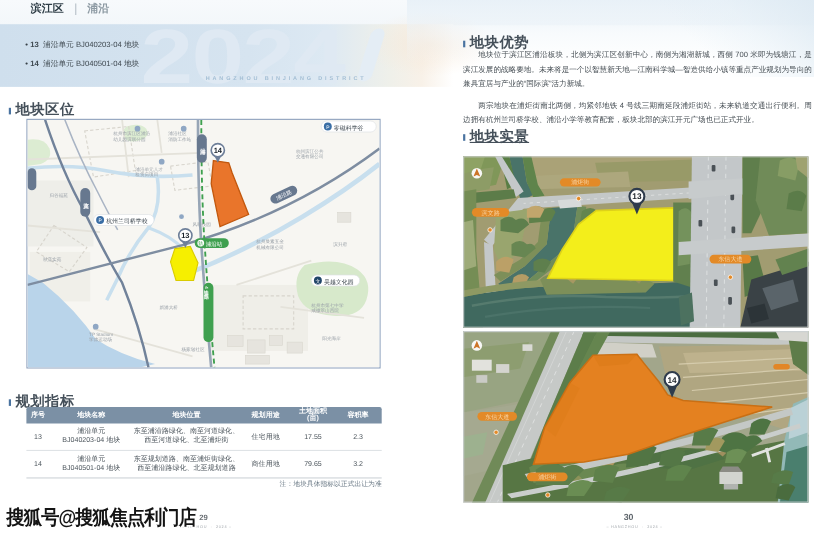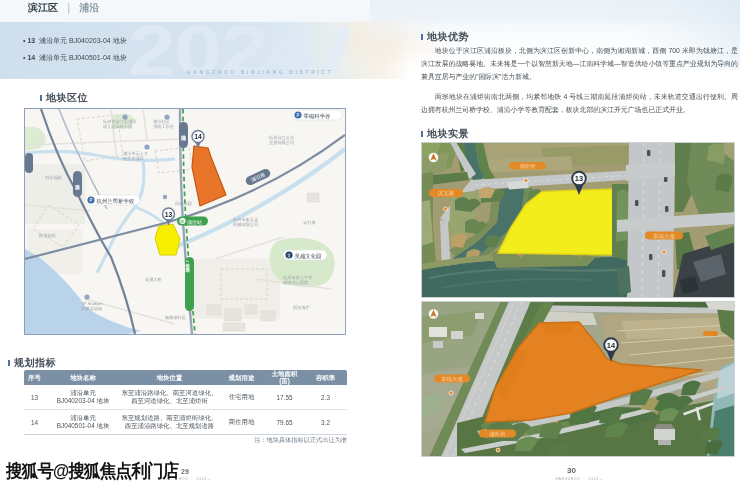--- a/index.html
+++ b/index.html
@@ -1,19 +1,19 @@
 <!DOCTYPE html>
 <html><head>
 <meta charset="utf-8">
 <style>
   html,body{margin:0;padding:0;}
   #page{position:relative;width:740px;height:488px;background:#fff;overflow:hidden;
     font-family:"Liberation Sans",sans-serif;}
   .abs{position:absolute;}
-  .sect{position:absolute;font-size:10px;font-weight:bold;color:#45505a;letter-spacing:0.5px;}
+  .sect{position:absolute;font-size:13px;font-weight:bold;color:#45505a;letter-spacing:0.5px;}
   .sect .bar{display:inline-block;width:2px;height:6px;background:#4a73a0;margin-right:4px;}
 </style>
 </head>
 <body>
 <div id="page">
 
   <div class="abs" style="left:0;top:0;width:740px;height:23px;background:linear-gradient(180deg,#f7fafc,#f3f7fa);"></div>
 
   <div class="abs" style="left:28px;top:1px;font-size:10px;color:#33424c;font-weight:bold;">
     <b style="color:#2e3d46;">滨江区</b>
@@ -37,21 +37,21 @@
   </div>
 
   <div class="abs" style="left:23px;top:52.5px;font-size:7px;color:#3f4950;">
     <span style="font-size:7px;color:#374047;">•</span> <b>14</b>&nbsp;&nbsp;浦沿单元 BJ040501-04 地块
   </div>
 
   <div class="abs" style="left:370px;top:0;width:370px;height:58px;background:linear-gradient(180deg,rgba(228,238,246,0.75) 0%,rgba(238,245,250,0.4) 55%,rgba(255,255,255,0) 100%);"></div>
 
   <div class="abs" style="left:600px;top:0;width:140px;height:70px;background:linear-gradient(225deg,rgba(222,234,243,0.9) 0%,rgba(230,240,247,0.45) 40%,rgba(255,255,255,0) 70%);"></div>
 
-  <div class="sect" style="left:40px;top:91px;"><span class="bar"></span>地块区位</div>
+  <div class="sect" style="left:8px;top:91px;"><span class="bar"></span>地块区位</div>
 
   <div class="abs" id="mapbox" style="left:24px;top:108px;width:322px;height:227px;border:1px solid #8da0bc;box-sizing:border-box;">
   <svg width="320" height="225" viewBox="0 0 320 225" style="display:block;">
 
     <rect x="0" y="0" width="320" height="225" fill="#f7f6f2"></rect>
 
     <rect x="0" y="55" width="60" height="60" fill="#eeeee9"></rect>
     <rect x="2" y="120" width="55" height="45" fill="#f0efe9"></rect>
     <rect x="165" y="150" width="90" height="60" fill="#efeee8"></rect>
 
@@ -242,21 +242,21 @@
   </div>
 
   <div class="abs" style="left:24px;top:436px;width:323px;text-align:right;font-size:6.2px;color:#6b7a86;">注：地块具体指标以正式出让为准</div>
 
   <div class="sect" style="left:421px;top:30px;"><span class="bar"></span>地块优势</div>
 
   <div class="abs" style="left:421px;top:44px;width:317px;font-size:6.9px;line-height:13px;color:#474f55;text-align:justify;text-indent:2em;">地块位于滨江区浦沿板块，北侧为滨江区创新中心，南侧为湘湖新城，西侧 700 米即为钱塘江，是滨江发展的战略要地。未来将是一个以智慧新天地—江南科学城—智造供给小镇等重点产业规划为导向的兼具宜居与产业的“国际滨”活力新城。</div>
 
   <div class="abs" style="left:421px;top:90px;width:317px;font-size:6.9px;line-height:13px;color:#474f55;text-align:justify;text-indent:2em;">两宗地块在浦炬街南北两侧，均紧邻地铁 4 号线三期南延段浦炬街站，未来轨道交通出行便利。周边拥有杭州兰司桥学校、浦沿小学等教育配套，板块北部的滨江开元广场也已正式开业。</div>
 
-  <div class="sect" style="left:421px;top:127px;"><span class="bar"></span>地块实景</div>
+  <div class="sect" style="left:421px;top:115px;text-decoration:underline;"><span class="bar"></span>地块实景</div>
 
   <div class="abs" id="photo1" style="left:421px;top:142px;width:314px;height:156px;">
   <svg width="314" height="156" viewBox="0 0 314 156" style="display:block;filter:saturate(0.88) brightness(0.99);">
 
     <rect x="0" y="0" width="314" height="156" fill="#a49e6c"></rect>
 
     <path d="M55,0 L250,0 L248,14 L60,20 z" fill="#ada472"></path>
     <path d="M120,6 L210,3 L212,22 L124,24 z" fill="#9a9c63"></path>
     <path d="M60,18 L150,14 L152,28 L62,30 z" fill="#b0a979"></path>
 

